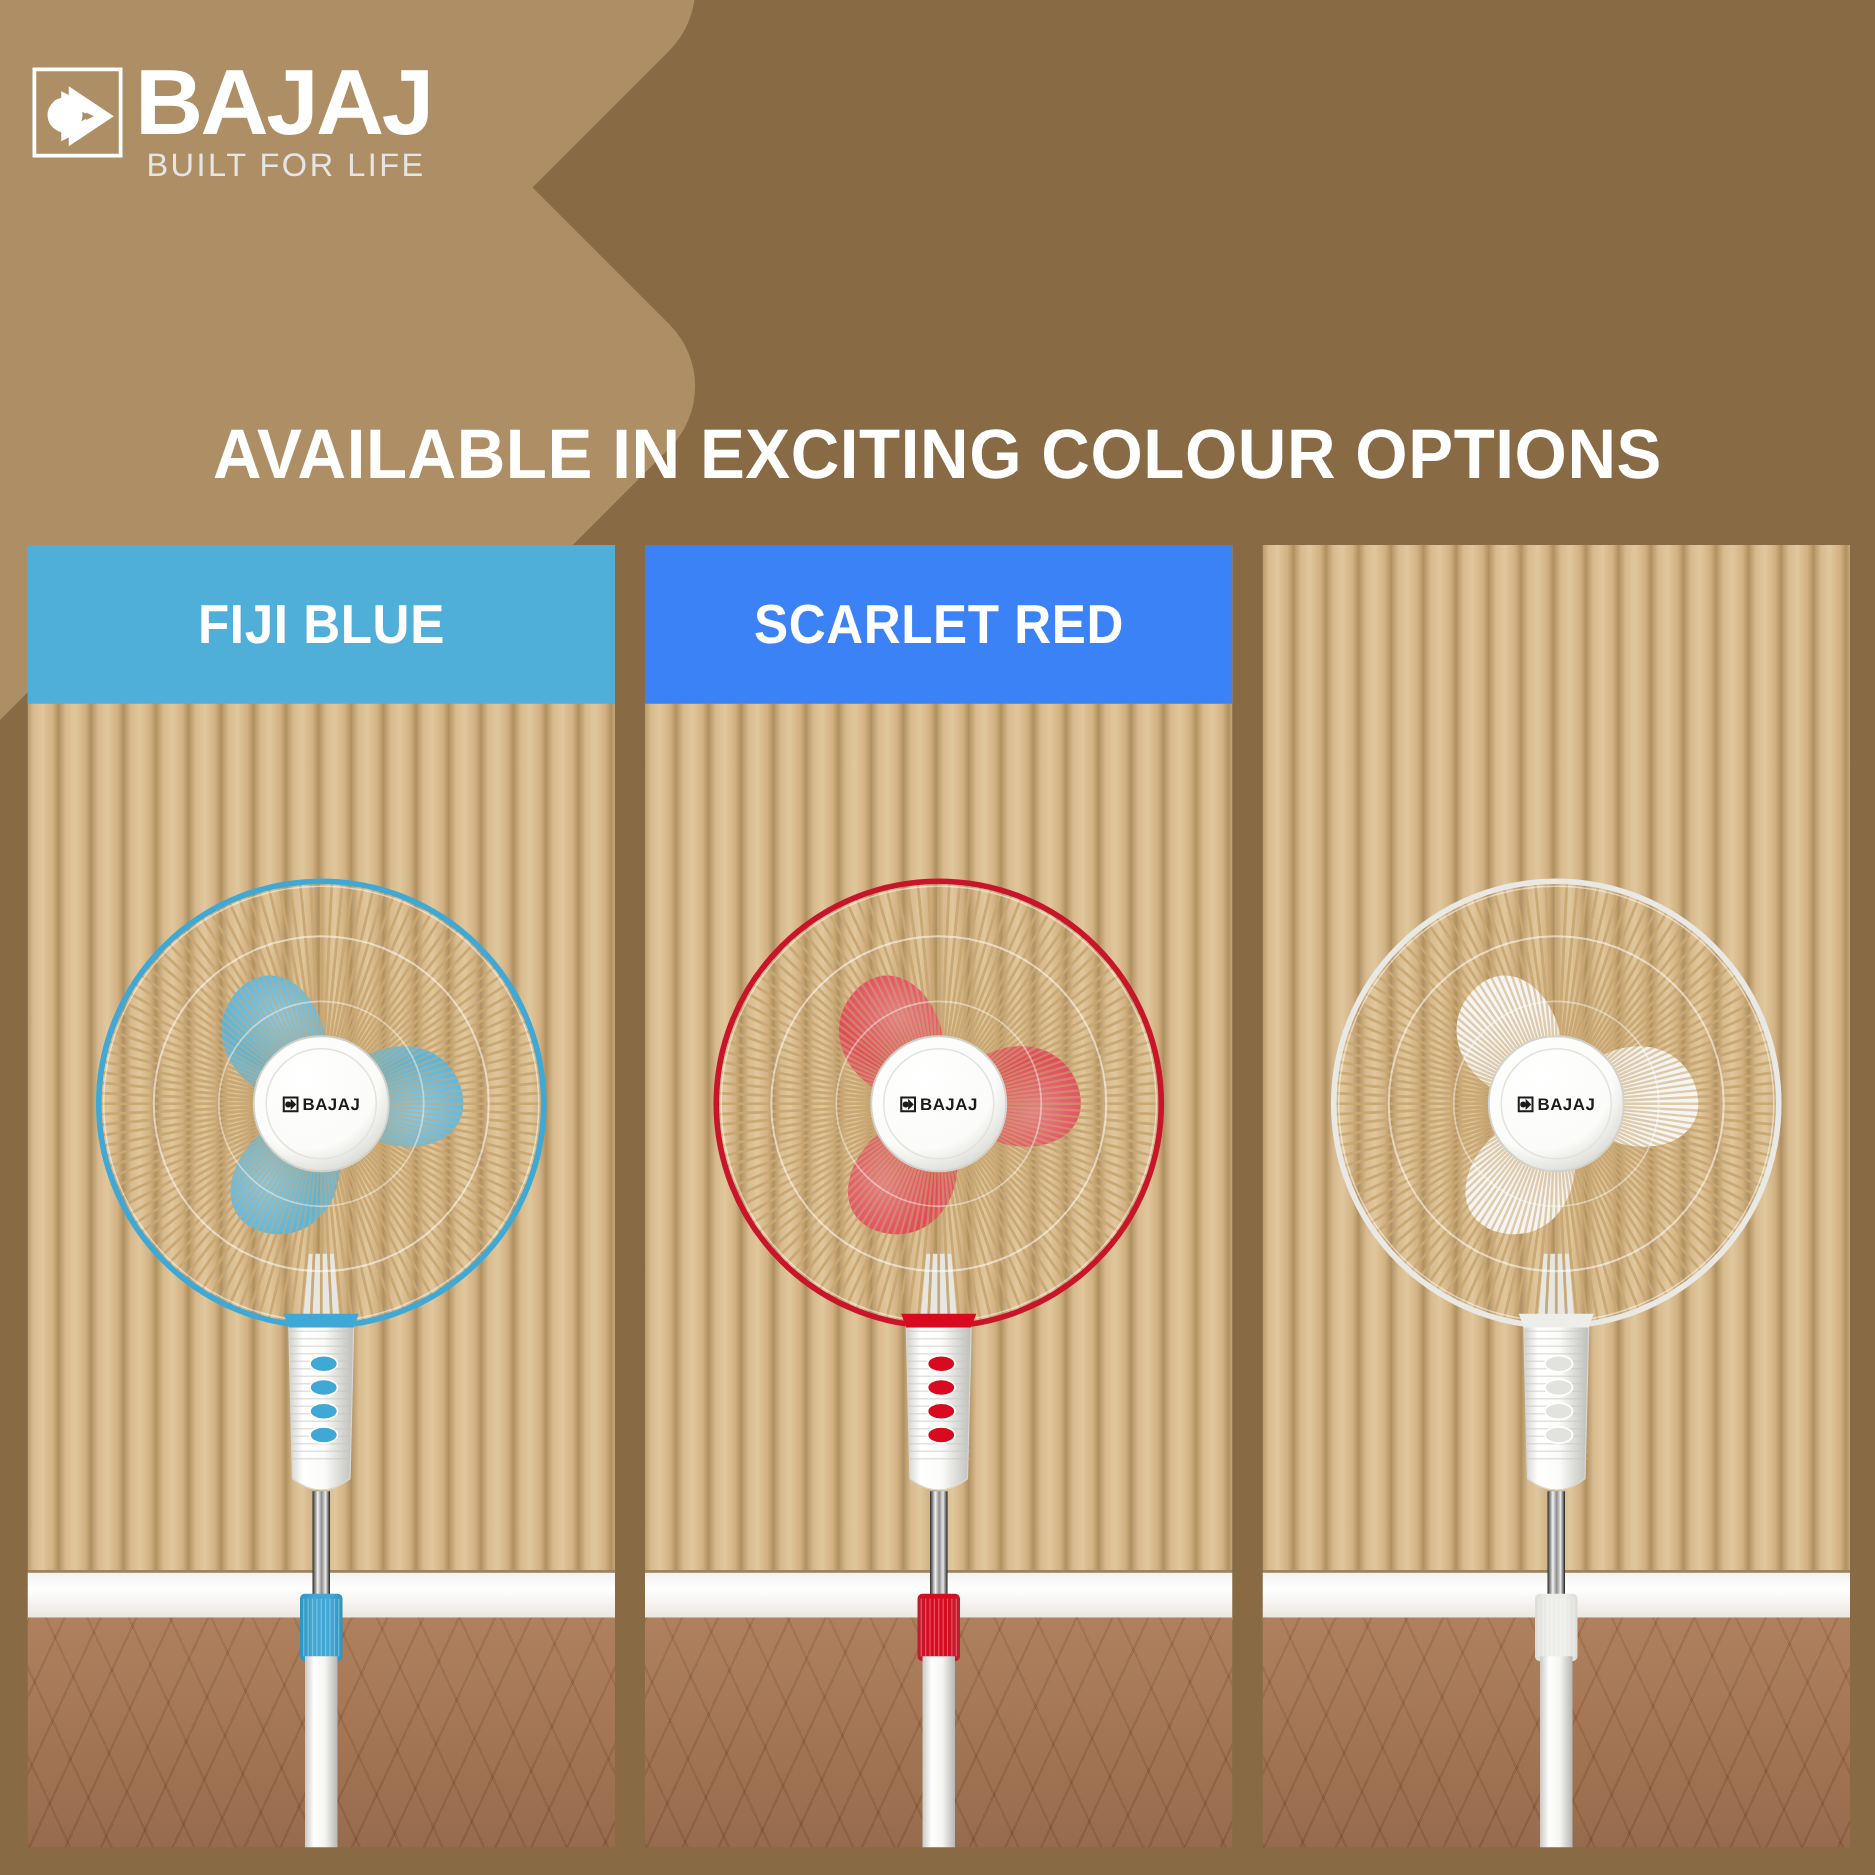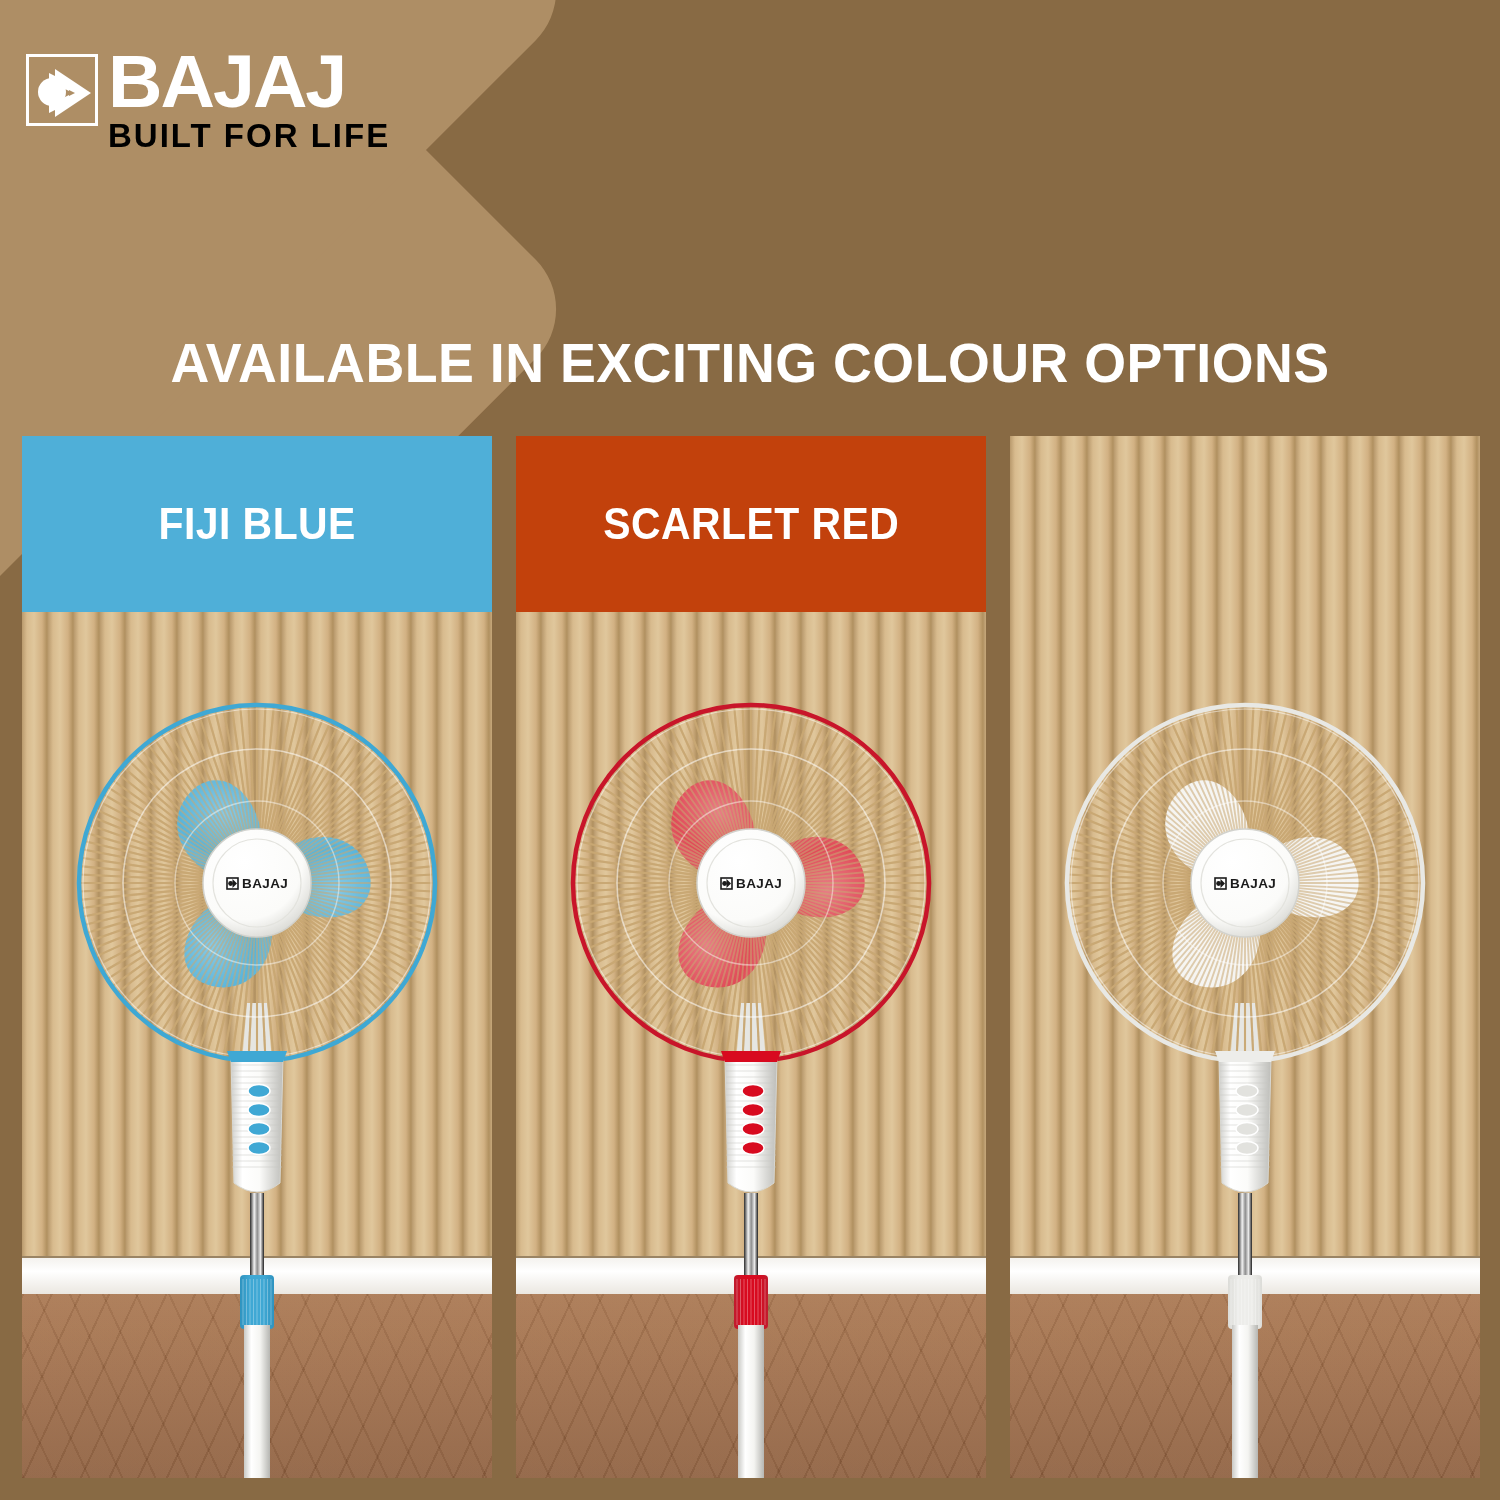--- a/index.html
+++ b/index.html
@@ -36,38 +36,38 @@
     position:absolute;left:9px;top:21px;width:28px;height:28px;border-radius:50%;background:#fff;
   }
   .logo-mark svg{position:absolute;left:0;top:0;}
   .logo-words{margin-left:10px;}
   .logo-name{
     color:#fff;font-weight:bold;font-size:74px;line-height:0.82;
     letter-spacing:-2px;font-family:"Liberation Sans", sans-serif;
     transform:scaleX(1.02);transform-origin:left top;
   }
   .logo-tag{
-    color:#000000;font-weight:bold;font-size:33px;letter-spacing:2.0px;
+    color:#e5e5e5;font-weight:normal;font-size:26px;letter-spacing:2.0px;
     margin-top:4px;text-align:right;
   }
 
   
   .headline{
     position:absolute;left:0;top:330px;width:1500px;text-align:center;z-index:8;
     color:#ffffff;font-weight:bold;font-size:56px;letter-spacing:0.5px;
     transform:scaleX(0.96);transform-origin:center top;
     white-space:nowrap;
   }
 
   
   .panels{position:absolute;left:22px;top:436px;width:1458px;height:1042px;display:flex;gap:24px;z-index:6;}
   .panel{position:relative;width:473px;height:1042px;overflow:hidden;}
 
   .banner{
-    position:absolute;left:0;top:0;width:100%;height:176px;z-index:4;
+    position:absolute;left:0;top:0;width:100%;height:127px;z-index:4;
     display:flex;align-items:center;justify-content:center;
   }
   .banner-label{
     color:#ffffff;font-weight:bold;font-size:44px;letter-spacing:0.5px;
     transform:scaleX(0.93);transform-origin:center;white-space:nowrap;
   }
 
   
   .scene{position:absolute;left:0;top:0;width:100%;height:100%;}
   .wall{
@@ -961,21 +961,21 @@
     </g>
 
     <rect x="222" y="637" width="26" height="196" fill="url(#poleG1)"></rect>
 
     <ellipse cx="235" cy="835" rx="42" ry="13" fill="#D80A1F" opacity="0.95"></ellipse>
     <ellipse cx="235" cy="847" rx="118" ry="34" fill="url(#baseG1)" stroke="#cdcdc8" stroke-width="1.2"></ellipse>
     <path d="M 117 847 a118,34 0 0 0 236,0 l0,9 a118,34 0 0 1 -236,0 Z" fill="#e2e2dd"></path>
     <ellipse cx="235" cy="843" rx="96" ry="25" fill="#ffffff" opacity="0.55"></ellipse>
   </svg>
         </div>
-      <div class="banner" style="background: #c2410c; text-align: right;">
+      <div class="banner" style="background: #3b82f6; text-align: right;">
         <span class="banner-label" style="color: rgb(255, 255, 255);">SCARLET RED</span>
       </div>
     </div>
 
     <div class="panel">
       <div class="scene">
         <div class="wall"></div>
         <div class="baseboard"></div>
         <div class="floor"></div>
       </div>

